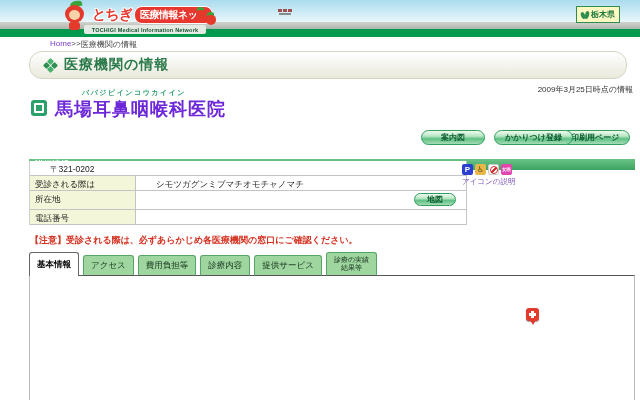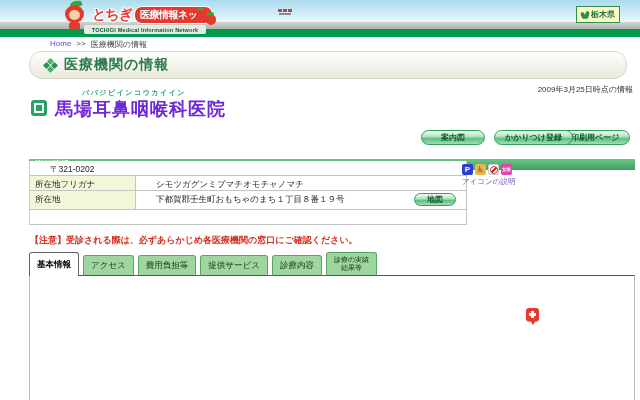--- a/index.html
+++ b/index.html
@@ -34,21 +34,21 @@
   .mini-banner u{width:12px;height:2px;background:#8a8a8a;text-decoration:none;}
   .pref-badge{left:576px;top:6px;height:15px;background:#fef9c3;border:1px solid #2f8f4f;border-radius:0;
       display:flex;align-items:center;gap:2px;padding:0 4px;}
   .pref-leaf{width:8px;height:8px;position:relative;}
   .pref-leaf::before,.pref-leaf::after{content:"";position:absolute;background:#2f8f4f;}
   .pref-leaf::before{left:0;top:1px;width:4px;height:7px;border-radius:50% 50% 0 50%;transform:rotate(-20deg);}
   .pref-leaf::after{left:4px;top:0;width:4px;height:8px;border-radius:50% 50% 50% 0;transform:rotate(15deg);}
   .pref-text{font-size:8px;font-weight:bold;color:#1f7a40;}
 
   
-  .breadcrumb{left:50px;top:39px;font-size:8px;color:#444;display:flex;gap:5px;}
+  .breadcrumb{left:50px;top:39px;font-size:8px;color:#444;display:flex;}
   .bc-home{color:#7a3cc8;cursor:pointer;}
   .section-box{left:29px;top:51px;width:596px;height:26px;border:1px solid #d6d6c6;border-radius:13px;
       background:linear-gradient(#ffffff,#e9e9dc);display:flex;align-items:center;}
   .clover{position:relative;width:13px;height:13px;margin:0 7px 0 14px;}
   .clover i{position:absolute;width:5px;height:5px;transform:rotate(45deg);border-radius:1px;}
   .clover i:nth-child(1){left:4px;top:0;background:#49b06d;}
   .clover i:nth-child(2){left:8px;top:4px;background:#2f8f52;}
   .clover i:nth-child(3){left:4px;top:8px;background:#49b06d;}
   .clover i:nth-child(4){left:0;top:4px;background:#2f8f52;}
   .section-title{font-size:14px;font-weight:bold;color:#2a7a4a;letter-spacing:1px;}
@@ -201,50 +201,50 @@
   <div class="abs pill btn-guide">案内図</div>
   <div class="abs pill btn-print">印刷用ページ</div>
   <div class="abs pill btn-family">かかりつけ登録</div>
 
   <div class="abs detail-bar">詳細情報</div>
   <div class="abs dtable">
     <div class="drow drow-h">
       <div class="dvalue">〒321-0202</div>
     </div>
     <div class="drow drow-h">
-      <div class="dlabel">所在地フリガナ</div>
+      <div class="dlabel">受診される際は</div>
       <div class="dvalue">シモツガグンミブマチオモチャノマチ</div>
     </div>
     <div class="drow drow-addr">
       <div class="dlabel">所在地</div>
-      <div class="dvalue">下都賀郡壬生町おもちゃのまち１丁目８番１９号</div>
       <div class="pill map-btn">地図</div>
     </div>
     <div class="drow drow-h">
+      <div class="dlabel">電話番号</div>
     </div>
   </div>
 
   <div class="abs icon-row">
     <span class="sicon icon-p">P</span>
     <span class="sicon icon-wc">♿</span>
     <span class="sicon icon-ns">
         <i></i>
       </span>
     <span class="sicon icon-fd">女医</span>
   </div>
   <div class="abs icon-legend">アイコンの説明</div>
 
   <div class="abs notice">【注意】受診される際は、必ずあらかじめ各医療機関の窓口にご確認ください。</div>
 
   <div class="abs tabs">
     <div class="tab active">基本情報</div>
     <div class="tab">アクセス</div>
     <div class="tab">費用負担等</div>
+    <div class="tab">診療内容</div>
     <div class="tab">提供サービス</div>
-    <div class="tab">診療内容</div>
     <div class="tab tall">
       <span>診療の実績</span>
       <span>結果等</span>
     </div>
   </div>
   <div class="abs panel"></div>
   <div class="abs table-topline"></div>
 
   <div class="abs btable">
     <div class="brow">

